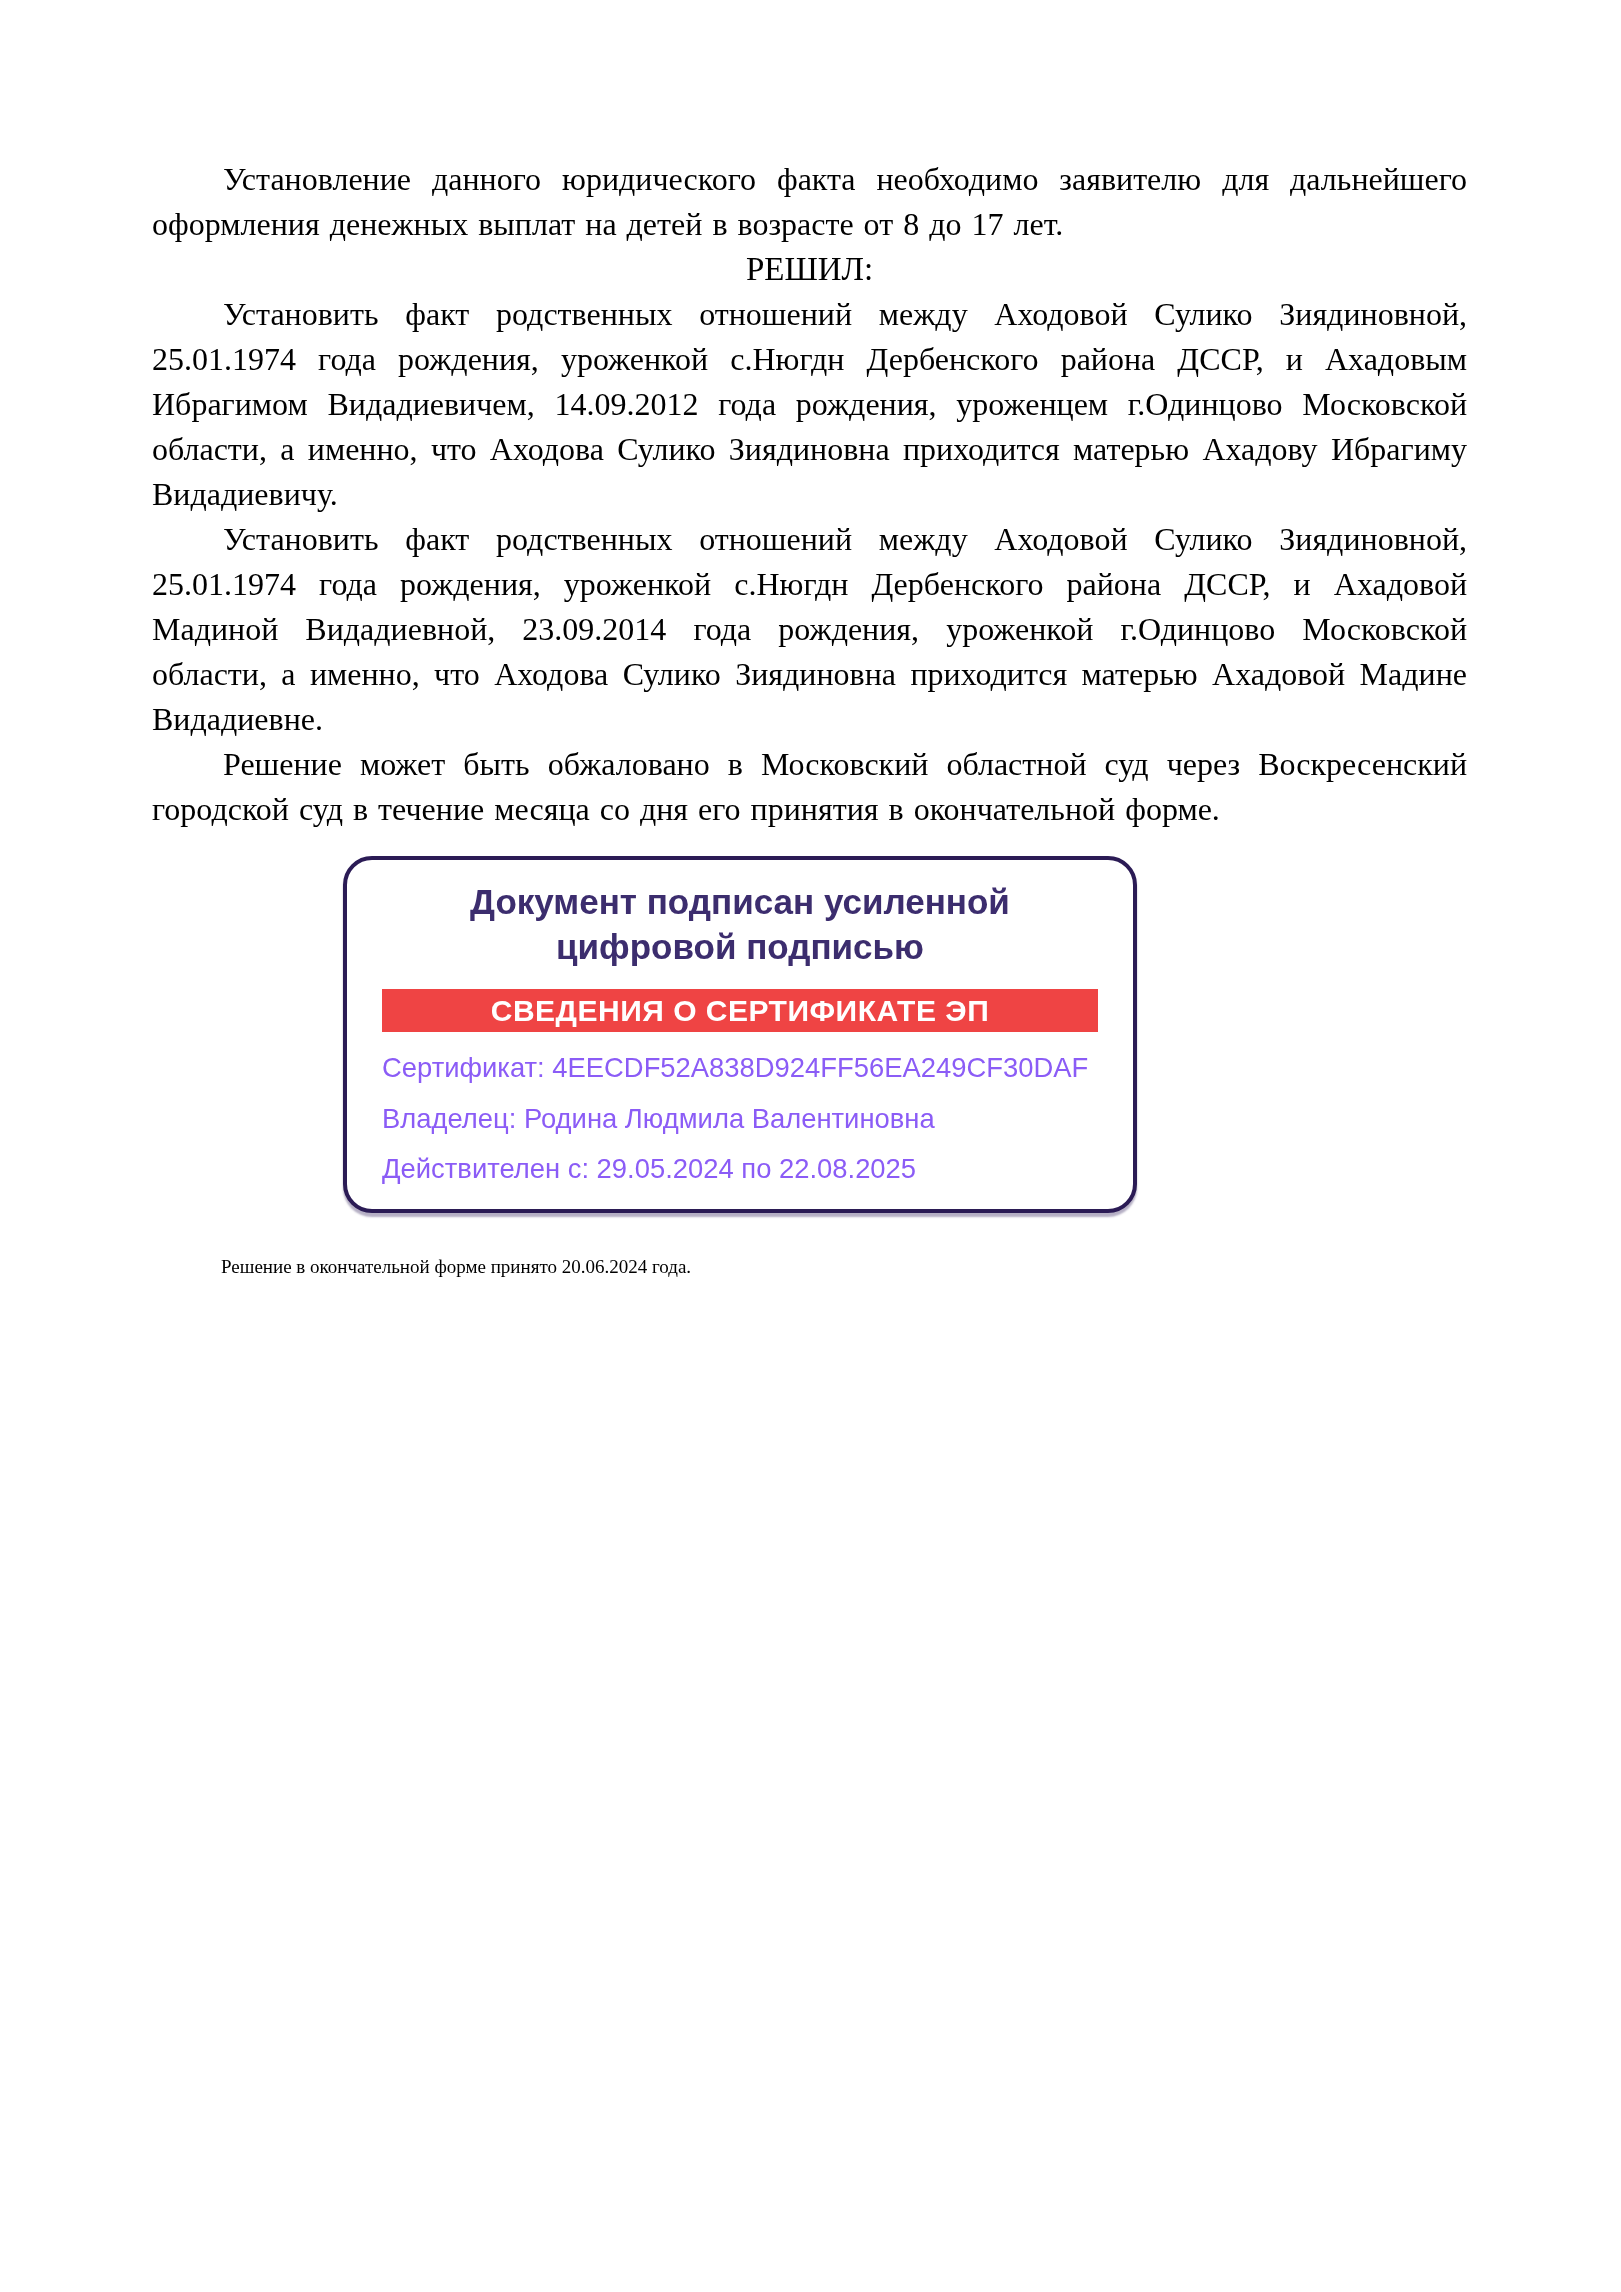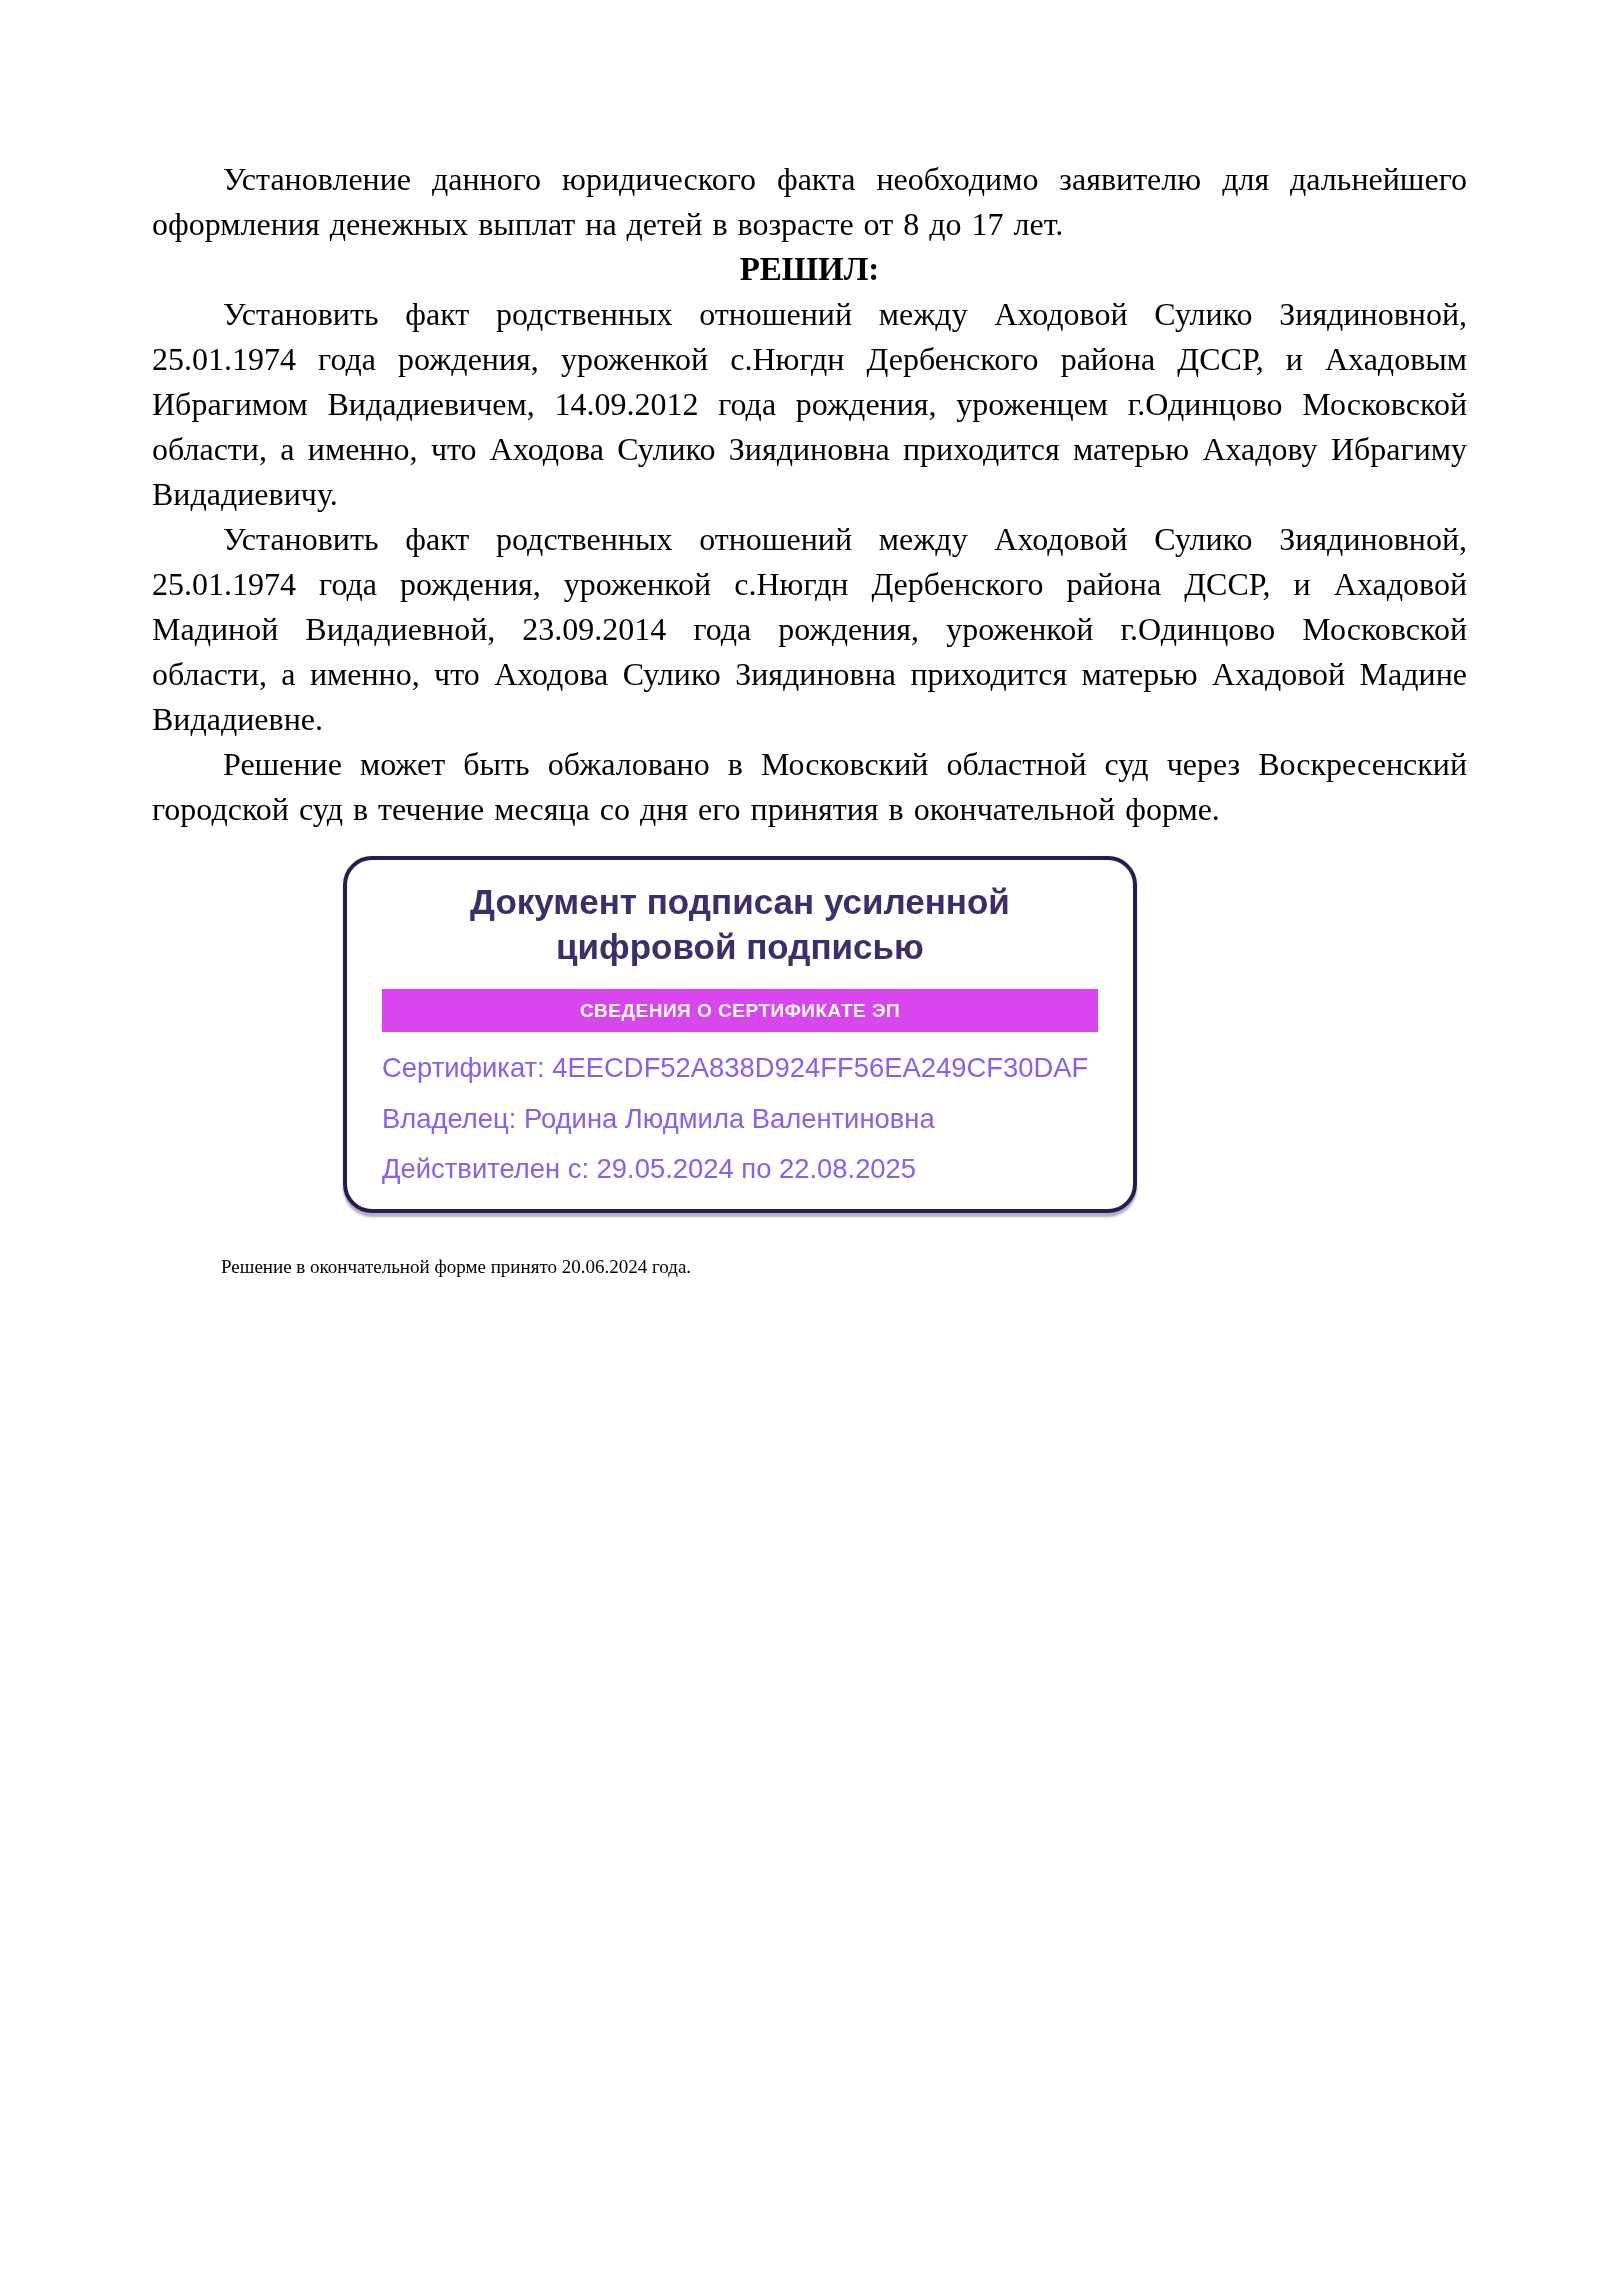--- a/index.html
+++ b/index.html
@@ -27,21 +27,21 @@
     font-size: 32px;
     line-height: 45px;
     text-align: justify;
     text-indent: 71px;
     word-spacing: 2px;
   }
   .heading {
     margin: 0;
     font-size: 33px;
     line-height: 45px;
-    font-weight: bold;
+    font-weight: normal;
     text-align: center;
   }
   .sig-row {
     display: flex;
     justify-content: space-between;
     margin-top: 51px;
     padding-left: 63px;
     font-size: 32px;
     line-height: 45px;
   }
@@ -60,23 +60,23 @@
     max-width: 588px;
     margin: 0 auto;
     font-size: 35px;
     line-height: 45px;
     font-weight: 700;
     color: #3c2d6e;
     text-align: center;
   }
   .stamp-banner {
     margin-top: 19.6px;
-    background: #d946ef;
+    background: #ef4444;
     color: #ffffff;
-    font-size: 19px;
+    font-size: 30px;
     font-weight: bold;
     line-height: 43px;
     letter-spacing: 0.5px;
     text-align: center;
   }
   .stamp-line {
     margin-top: 21.6px;
     font-size: 27.4px;
     line-height: 29px;
     color: #8b5cf6;

